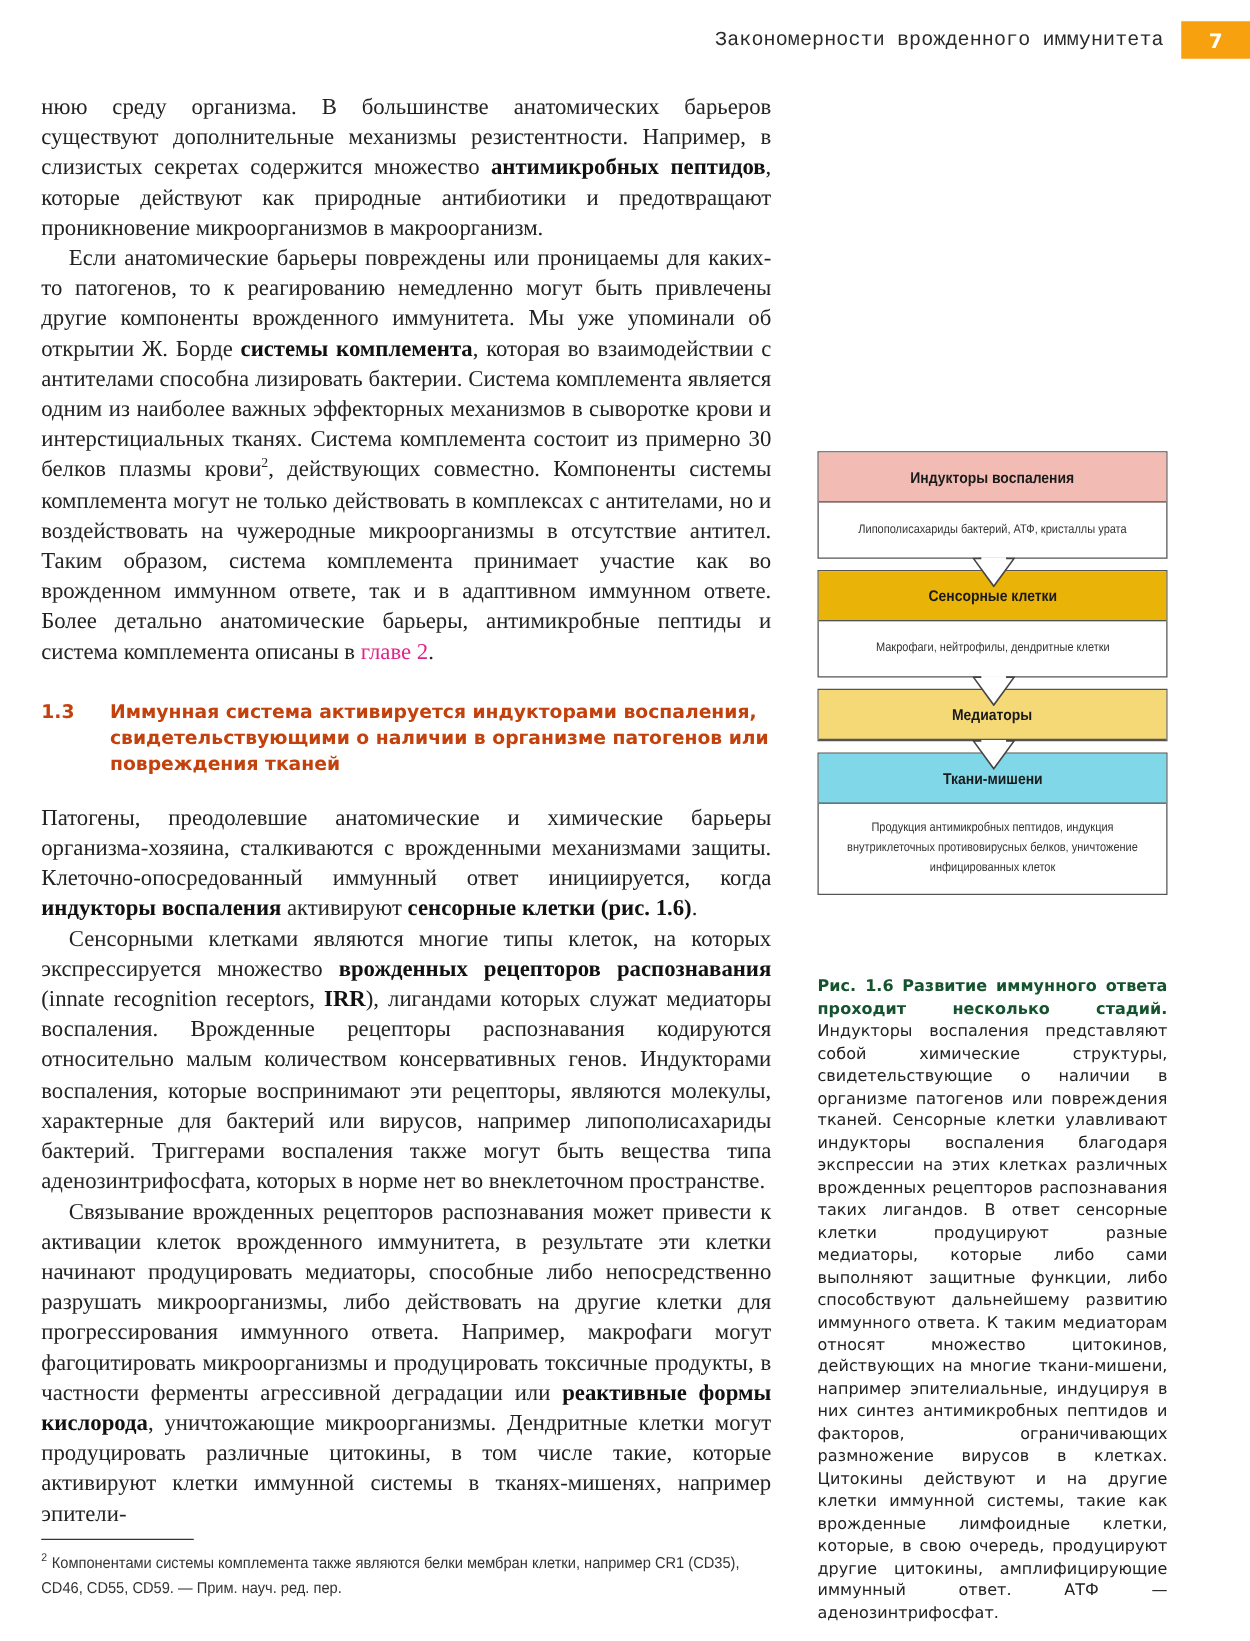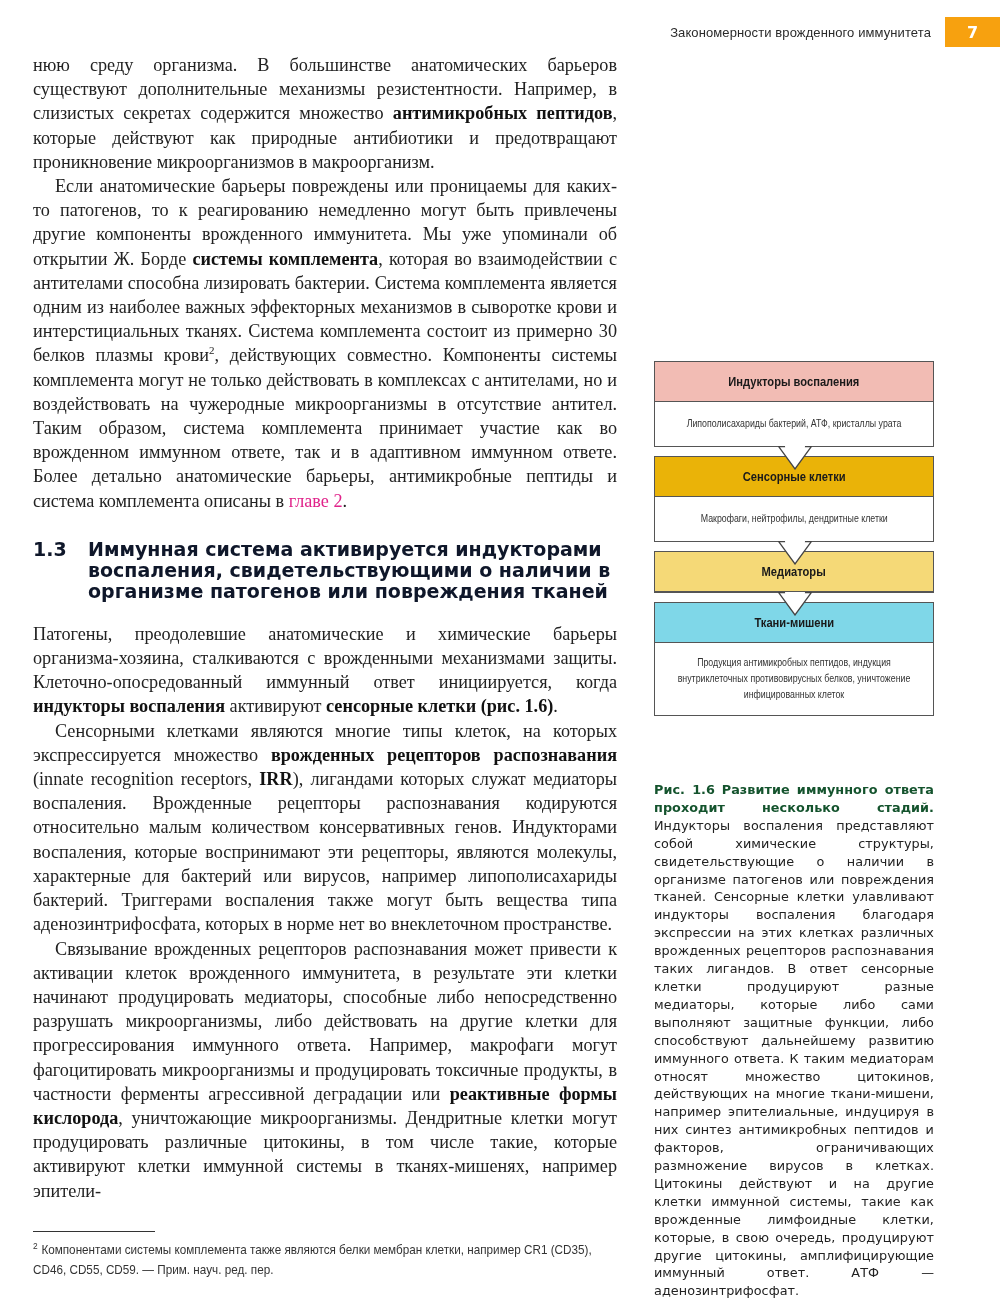--- a/index.html
+++ b/index.html
@@ -5,44 +5,44 @@
   * { box-sizing: border-box; margin: 0; padding: 0; }
   html, body { width: 1000px; height: 1313px; background: #ffffff; overflow: hidden; }
   body { position: relative; color: #1e1e1e; }
 
   
   .running-header {
     position: absolute; top: 17px; left: 560px; width: 440px; height: 30px;
     display: flex; align-items: center; justify-content: flex-end;
   }
   .running-title {
-    font-family: Liberation Sans, sans-serif; font-size: 13px; color: #2a2a2a;
+    font-family: Liberation Mono, monospace; font-size: 16px; color: #2a2a2a;
     margin-right: 14px; letter-spacing: 0.1px;
   }
   .page-badge {
     width: 55px; height: 30px; background: #f7a10f;
     display: flex; align-items: center; justify-content: center;
     font-family: "DejaVu Sans", sans-serif; font-weight: bold; font-size: 16px; color: #ffffff;
   }
 
   
   .main-col {
-    position: absolute; left: 33px; top: 53px; width: 584px;
+    position: absolute; left: 33px; top: 73px; width: 584px;
     font-family: "Liberation Serif", serif; font-size: 18.2px; line-height: 24.2px;
     color: #222; text-align: justify; hyphens: manual;
   }
   .main-col p { margin: 0; }
   .main-col p.indent { text-indent: 22px; }
   .main-col b { font-weight: bold; color: #111; }
   .main-col sup { font-size: 11px; line-height: 0; vertical-align: super; }
   .xref { color: #e0238a; }
 
   .section-heading {
     display: flex; margin: 26px 0 20px 0;
-    font-family: "DejaVu Sans", sans-serif; font-weight: bold; font-size: 19px; line-height: 21px; color: #0f172a;
+    font-family: "DejaVu Sans", sans-serif; font-weight: bold; font-size: 15px; line-height: 21px; color: #c2410c;
     text-align: left;
   }
   .section-number { width: 55px; flex: none; }
   .section-title { flex: 1; }
 
   
   .footnote-rule {
     position: absolute; left: 33px; top: 1231px; width: 122px; height: 1px; background: #333;
   }
   .footnote {

